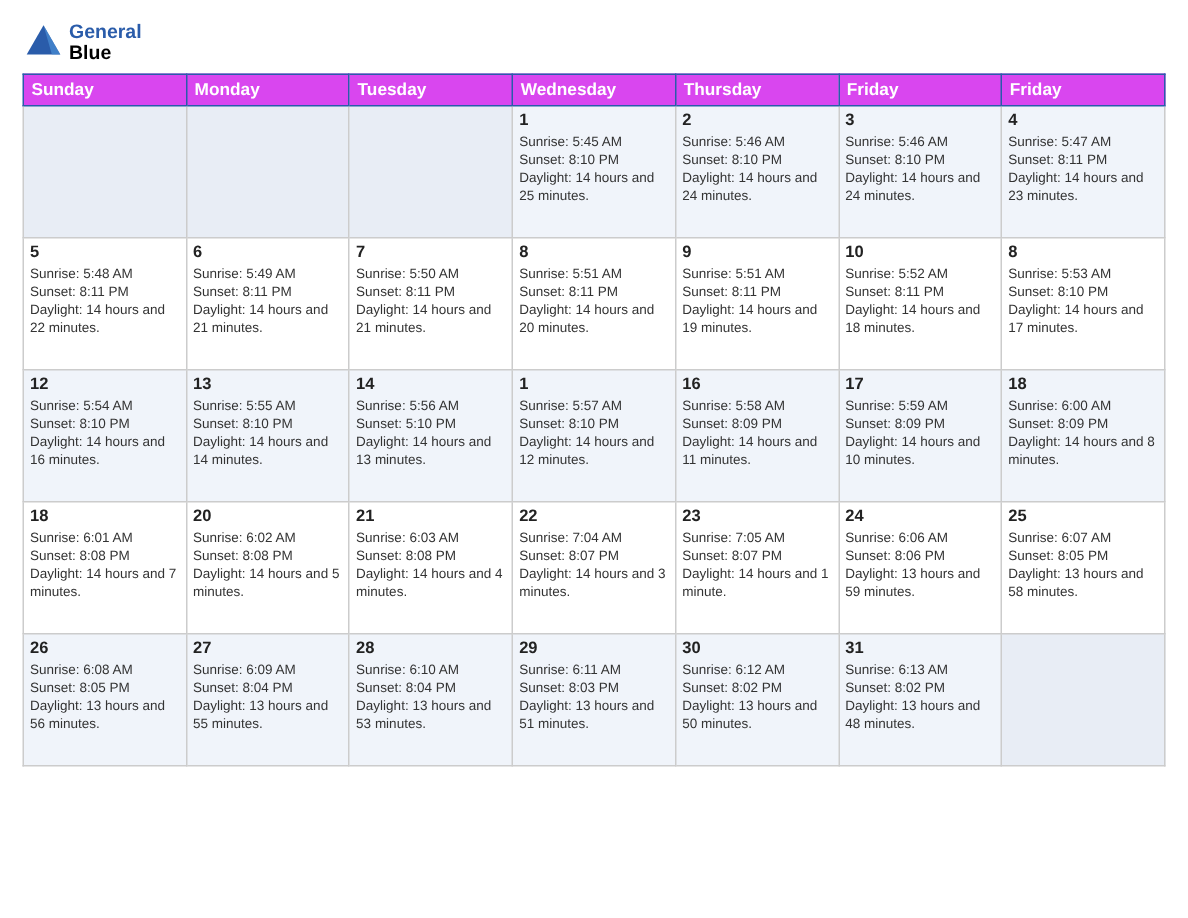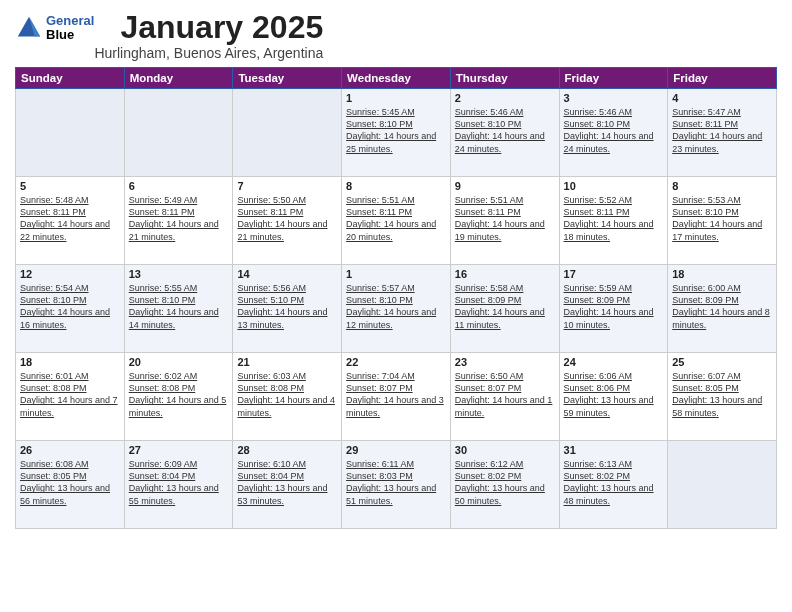--- a/index.html
+++ b/index.html
@@ -12,20 +12,21 @@
     }
     .page {
       width: 792px;
       height: 612px;
       background: #fff;
       padding: 10px 15px 10px 15px;
     }
     .header {
       display: flex;
       align-items: flex-start;
+      justify-content: space-between;
       margin-bottom: 6px;
     }
     .logo {
       display: flex;
       align-items: center;
       margin-top: 4px;
     }
     .logo-text {
       display: flex;
       flex-direction: column;
@@ -53,21 +54,21 @@
     .title-block .location {
       font-size: 14px;
       color: #444;
     }
     .calendar {
       width: 100%;
       border-collapse: collapse;
       table-layout: fixed;
     }
     .calendar th {
-      background: #701a75;
+      background: #d946ef;
       color: #fff;
       font-size: 11.5px;
       font-weight: bold;
       text-align: left;
       padding: 4px 5px;
       border: 1px solid #2a5caa;
     }
     .calendar td {
       border: 1px solid #ccc;
       vertical-align: top;
@@ -84,21 +85,20 @@
     .day-number {
       font-size: 11px;
       font-weight: bold;
       color: #222;
       margin-bottom: 2px;
     }
     .day-info {
       font-size: 9px;
       color: #333;
       line-height: 1.35;
-      text-decoration: underline;
     }
     
     .row-shaded td {
       background: #f0f4fa;
     }
     .row-shaded td.empty {
       background: #e8edf5;
     }
   </style>
 </head>
@@ -108,24 +108,20 @@
   <div class="header">
     <div class="logo">
       <svg class="logo-icon" viewBox="0 0 40 40">
         <polygon points="20,4 36,32 4,32" fill="#2a5caa"></polygon>
         <polygon points="20,4 36,32 28,32" fill="#4a8fd4" opacity="0.7"></polygon>
       </svg>
       <div class="logo-text">
         <span>General</span>
         <span>Blue</span>
       </div>
-    </div>
-    <div class="title-block">
-      <div class="month-year">January 2025</div>
-      <div class="location">Hurlingham, Buenos Aires, Argentina</div>
     </div>
   </div>
 
   <table class="calendar">
     <thead>
       <tr>
         <th>Sunday</th>
         <th>Monday</th>
         <th>Tuesday</th>
         <th>Wednesday</th>
@@ -294,21 +290,21 @@
           </td>
           <td>
             <div class="day-number">22</div>
             <div class="day-info">Sunrise: 7:04 AM
 Sunset: 8:07 PM
 Daylight: 14 hours
 and 3 minutes.</div>
           </td>
           <td>
             <div class="day-number">23</div>
-            <div class="day-info">Sunrise: 6:50 AM
+            <div class="day-info">Sunrise: 7:05 AM
 Sunset: 8:07 PM
 Daylight: 14 hours
 and 1 minute.</div>
           </td>
           <td>
             <div class="day-number">24</div>
             <div class="day-info">Sunrise: 6:06 AM
 Sunset: 8:06 PM
 Daylight: 13 hours
 and 59 minutes.</div>

